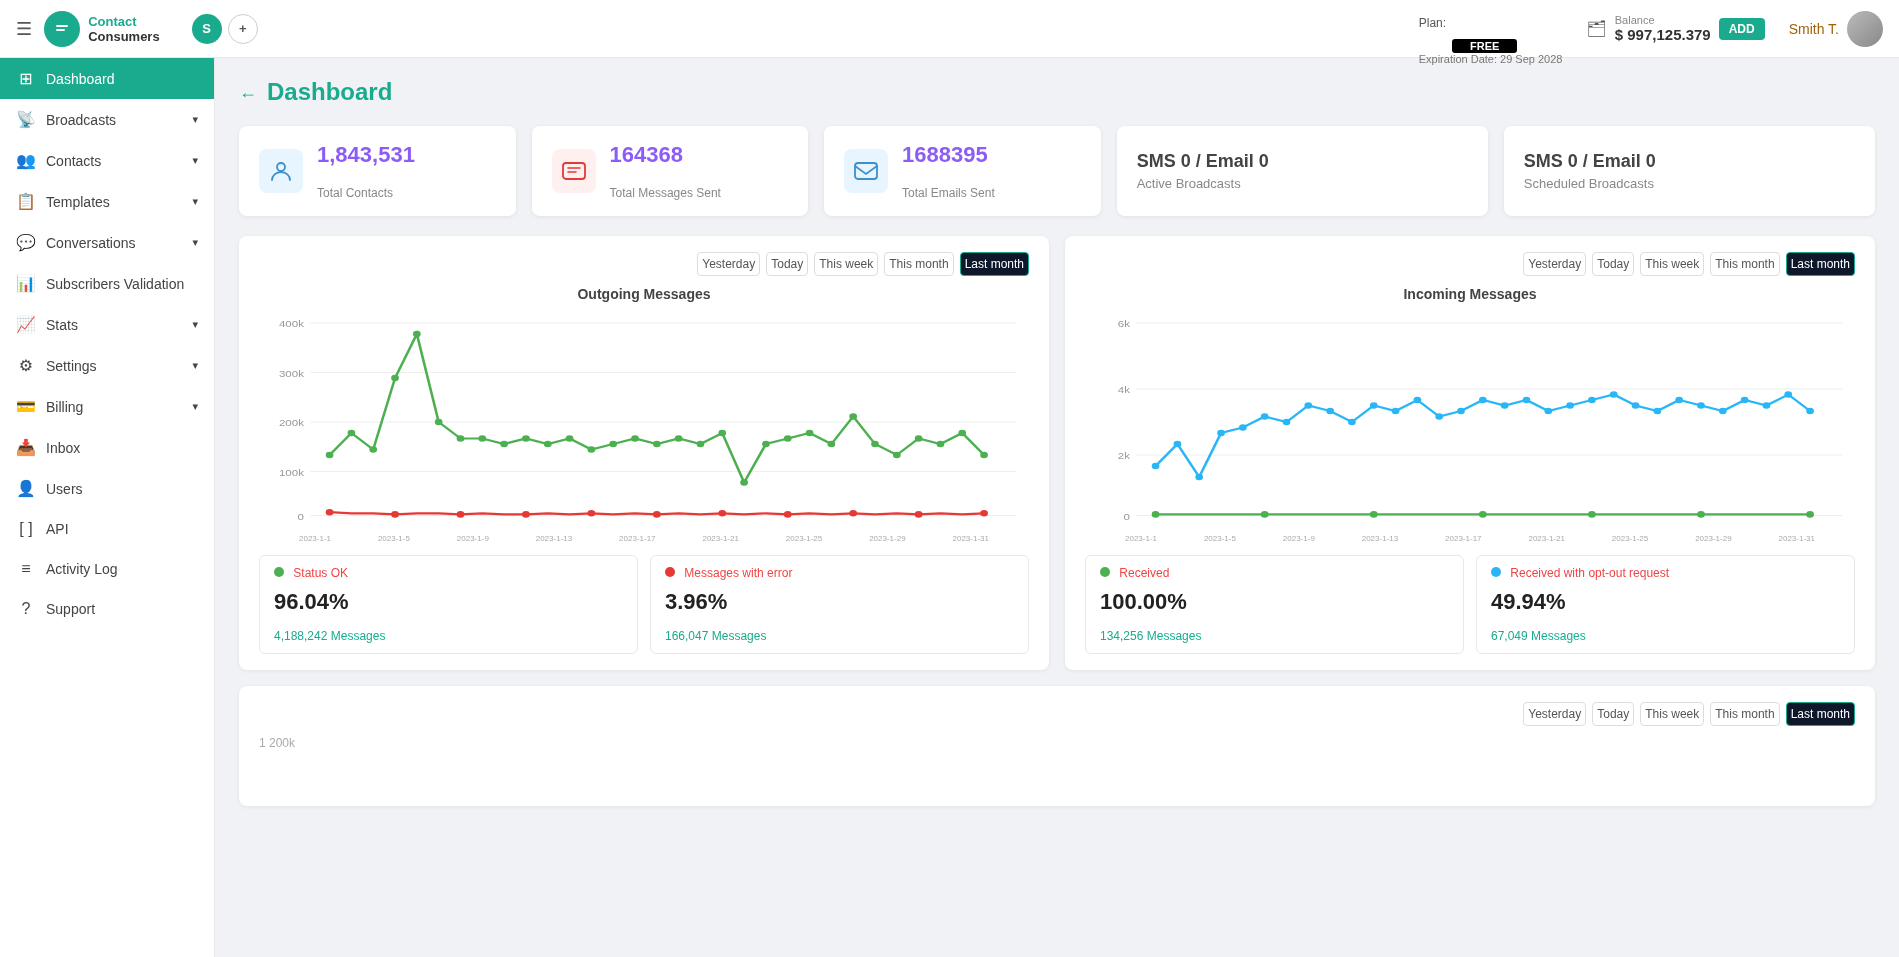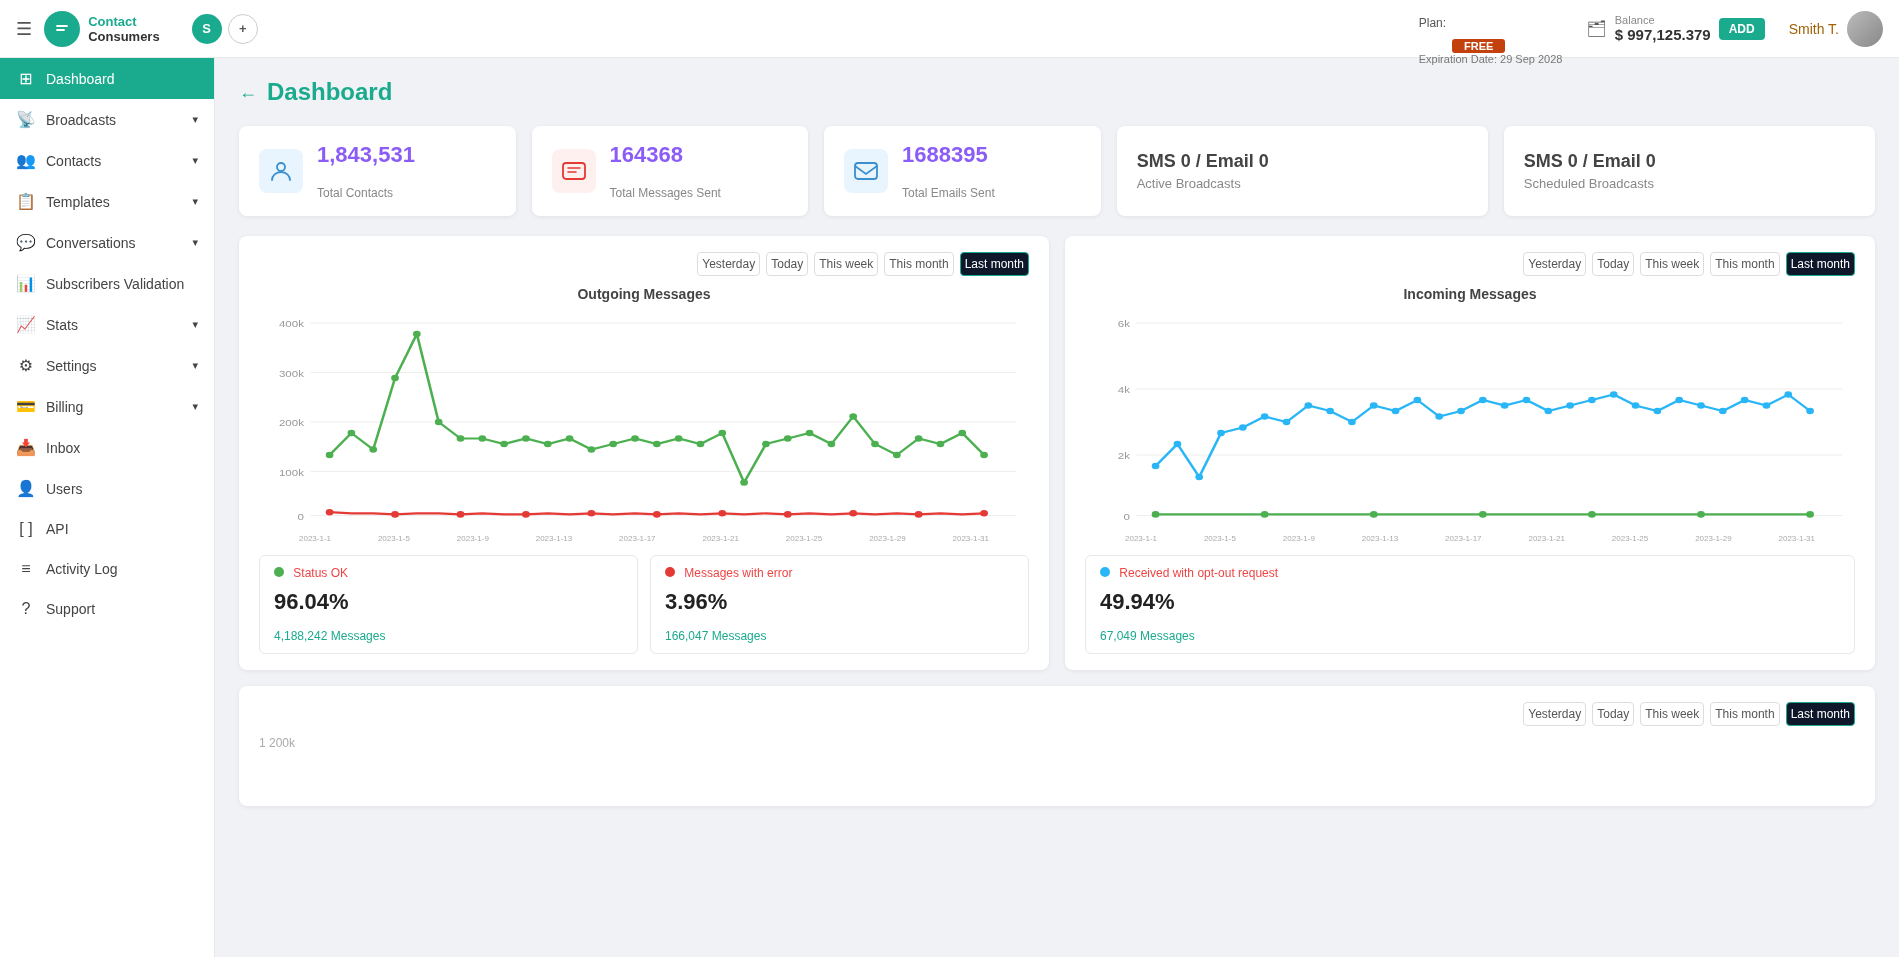--- a/index.html
+++ b/index.html
@@ -11,21 +11,21 @@
     .hamburger { font-size: 18px; color: #555; cursor: pointer; }
     .logo-wrap { display: flex; align-items: center; gap: 8px; }
     .logo-icon { width: 36px; height: 36px; background: #1aaa8e; border-radius: 50%; display: flex; align-items: center; justify-content: center; color: #fff; font-size: 16px; }
     .workspace-btns { display: flex; align-items: center; gap: 6px; margin-left: 20px; }
     .ws-btn { width: 30px; height: 30px; border-radius: 50%; background: #1aaa8e; color: #fff; font-size: 13px; font-weight: 600; display: flex; align-items: center; justify-content: center; cursor: pointer; border: none; }
     .ws-add { background: #fff; border: 1px solid #ccc; color: #555; }
     .topbar-right { margin-left: auto; display: flex; align-items: center; gap: 24px; }
     .plan-info { text-align: right; font-size: 12px; }
     .plan-row { display: flex; align-items: center; gap: 6px; }
     .plan-label { color: #555; }
-    .plan-badge { background: #c2410c; color: #fff; font-size: 11px; padding: 1px 12px; border-radius: 3px; font-weight: 600; margin-top: 46px; }
+    .plan-badge { background: #000000; color: #fff; font-size: 11px; padding: 1px 18px; border-radius: 3px; font-weight: 600; margin-top: 46px; }
     .plan-exp { color: #777; font-size: 11px; }
     .balance-wrap { display: flex; align-items: center; gap: 8px; }
     .balance-icon { color: #555; font-size: 16px; }
     .balance-col { display: flex; flex-direction: column; }
     .balance-label { font-size: 11px; color: #888; }
     .balance-amount { font-size: 15px; font-weight: 600; color: #333; }
     .add-btn { background: #1aaa8e; color: #fff; border: none; border-radius: 4px; padding: 4px 10px; font-size: 12px; font-weight: 600; cursor: pointer; }
     .user-wrap { display: flex; align-items: center; gap: 8px; }
     .user-name { font-size: 14px; color: #a16207; }
     .avatar { width: 36px; height: 36px; border-radius: 50%; background: #ccc; display: flex; align-items: center; justify-content: center; overflow: hidden; }
@@ -447,20 +447,28 @@
             <span>2023-1-13</span>
             <span>2023-1-17</span>
             <span>2023-1-21</span>
             <span>2023-1-25</span>
             <span>2023-1-29</span>
             <span>2023-1-31</span>
         </div>
         <div class="chart-stats">
           <div class="chart-stat-box">
             <div class="cs-label">
+              <span class="cs-dot" style="background:#4caf50;"></span>
+              <span>Received</span>
+            </div>
+            <div class="cs-pct">100.00%</div>
+            <div class="cs-msgs">134,256 Messages</div>
+          </div>
+          <div class="chart-stat-box">
+            <div class="cs-label">
               <span class="cs-dot" style="background:#29b6f6;"></span>
               <span>Received with opt-out request</span>
             </div>
             <div class="cs-pct">49.94%</div>
             <div class="cs-msgs">67,049 Messages</div>
           </div>
         </div>
       </div>
     </div>
 

